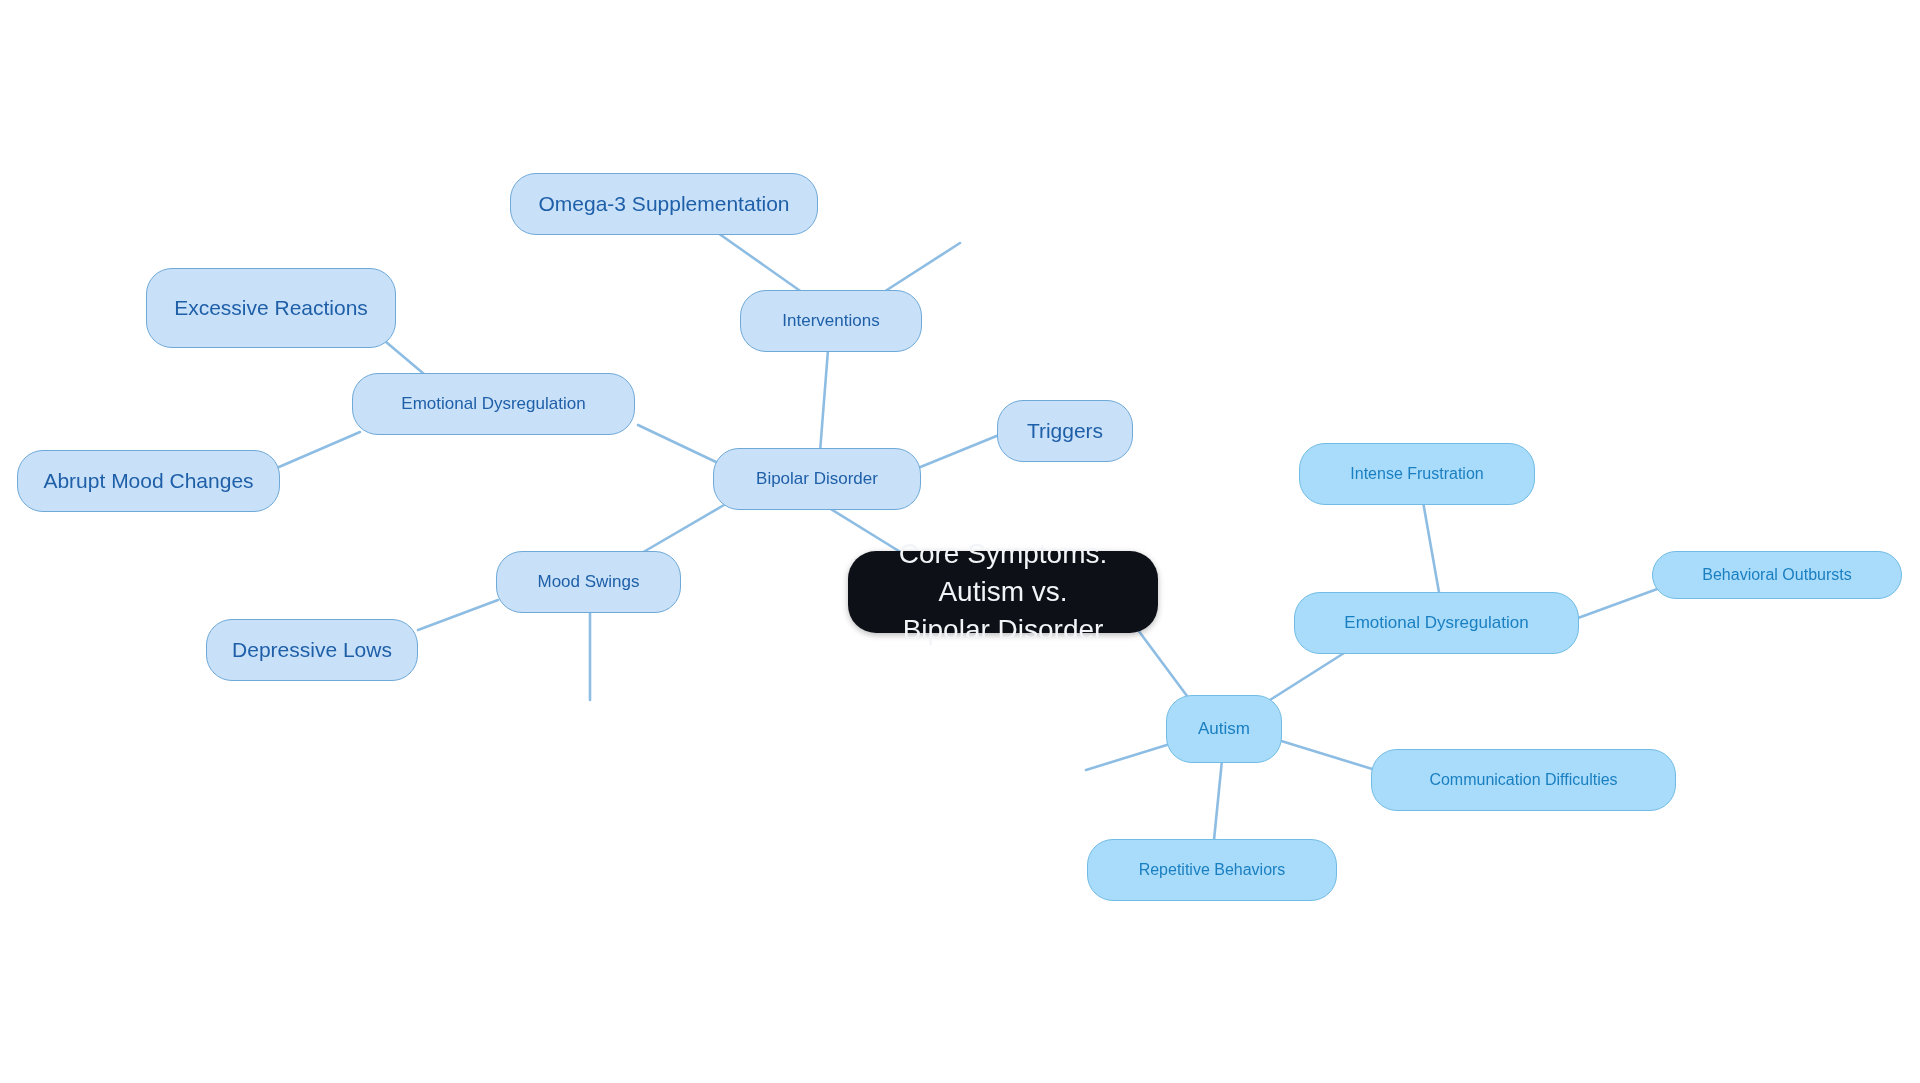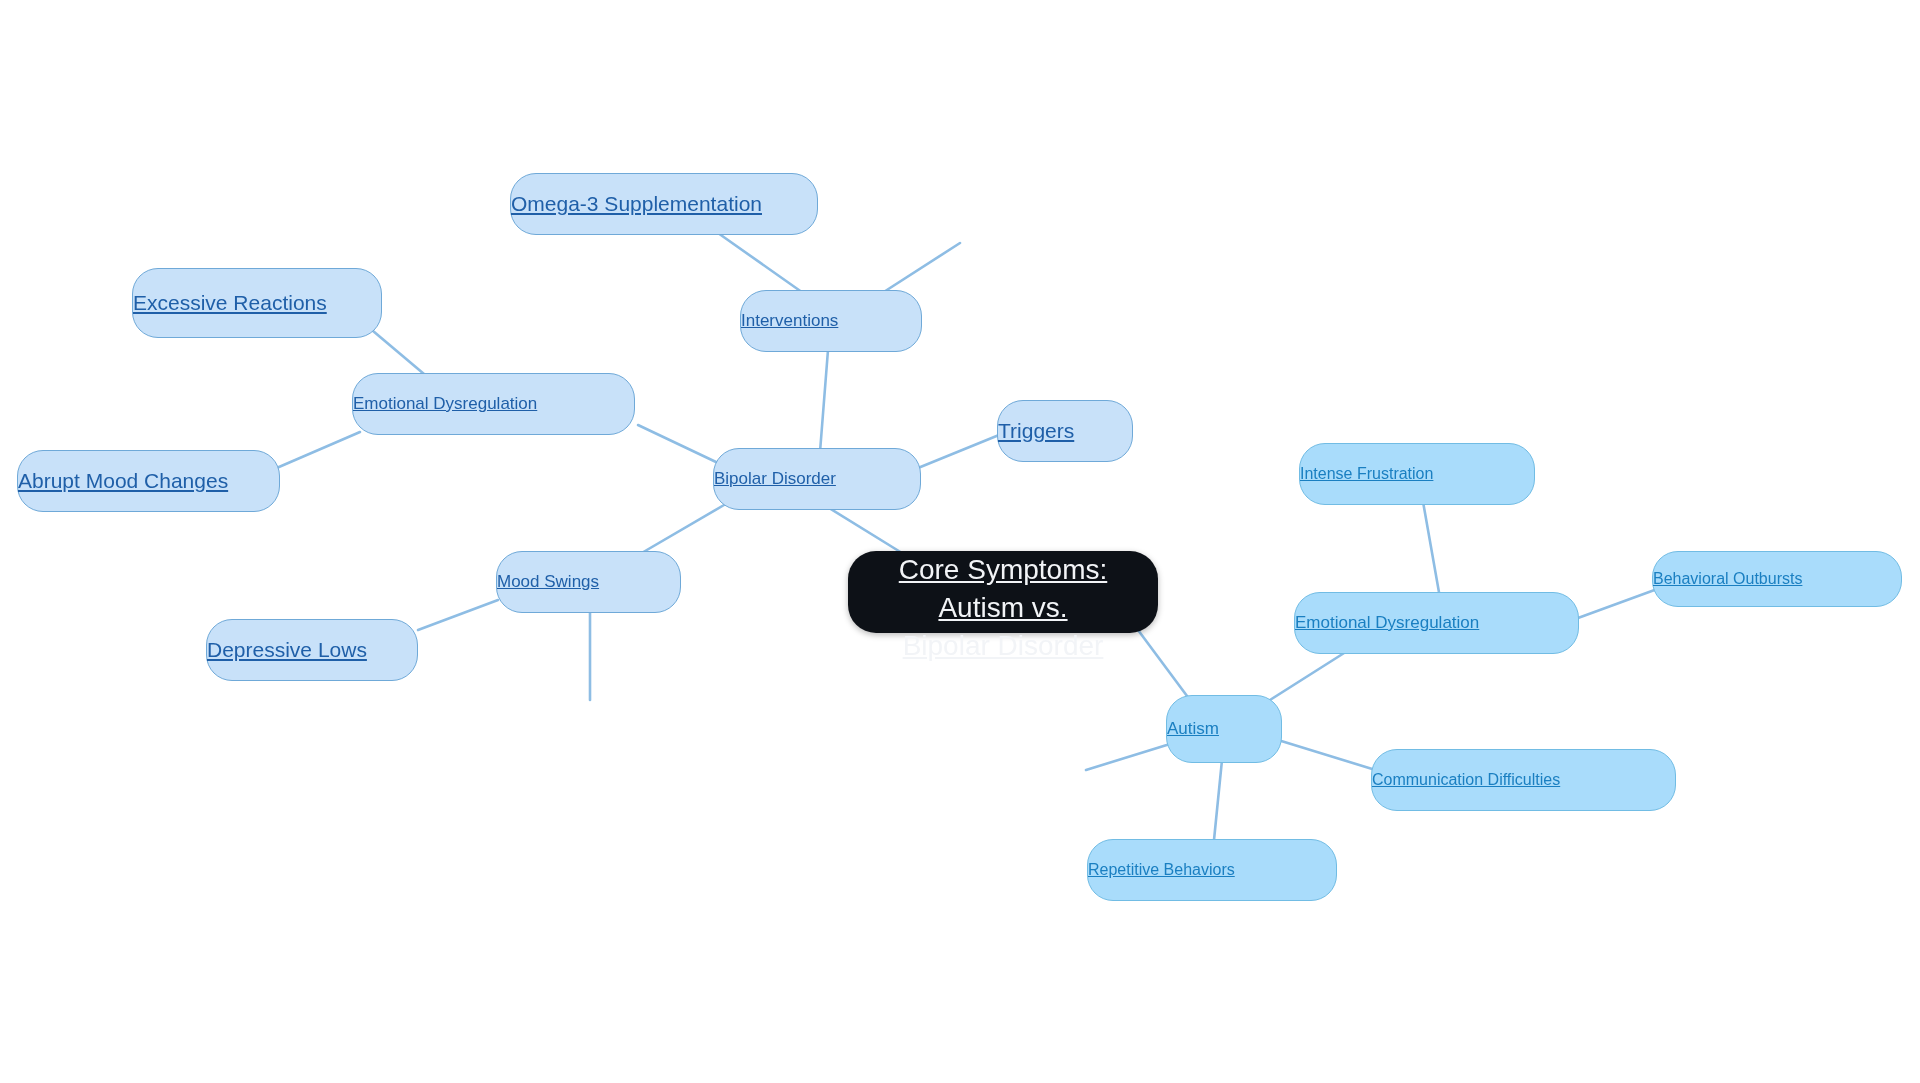--- a/index.html
+++ b/index.html
@@ -24,27 +24,27 @@
     top: 0;
     width: 1920px;
     height: 1083px;
     pointer-events: none;
   }
   .node {
     position: absolute;
     box-sizing: border-box;
     display: flex;
     align-items: center;
+    justify-content: center;
     text-align: center;
     border-radius: 26px;
     border: 1.6px solid #7fb4dd;
     line-height: 1.18;
     white-space: nowrap;
     user-select: none;
-    text-decoration: underline;
   }
   .node.branch-left {
     background: #c8e1f9;
     border-color: #6fa9d8;
     color: #1f5fa8;
     font-size: 21px;
   }
   .node.branch-right {
     background: #a9dcfb;
     border-color: #71bce4;
@@ -131,21 +131,21 @@
 
 
   <div class="node branch-left" style="left:997px; top:400px; width:136px; height:62px;">
     <span>Triggers</span>
   </div>
 
   <div class="node branch-left hub" style="left:352px; top:373px; width:283px; height:62px;">
     <span>Emotional Dysregulation</span>
   </div>
 
-  <div class="node branch-left" style="left:132px; top:268px; width:250px; height:70px;">
+  <div class="node branch-left" style="left:146px; top:268px; width:250px; height:80px;">
     <span>Excessive Reactions</span>
   </div>
 
   <div class="node branch-left" style="left:17px; top:450px; width:263px; height:62px;">
     <span>Abrupt Mood Changes</span>
   </div>
 
   <div class="node branch-left hub" style="left:496px; top:551px; width:185px; height:62px;">
     <span>Mood Swings</span>
   </div>
@@ -160,21 +160,21 @@
   </div>
 
   <div class="node branch-right hub" style="left:1294px; top:592px; width:285px; height:62px;">
     <span>Emotional Dysregulation</span>
   </div>
 
   <div class="node branch-right" style="left:1299px; top:443px; width:236px; height:62px;">
     <span>Intense Frustration</span>
   </div>
 
-  <div class="node branch-right" style="left:1652px; top:551px; width:250px; height:56px;">
+  <div class="node branch-right" style="left:1652px; top:551px; width:250px; height:48px;">
     <span>Behavioral Outbursts</span>
   </div>
 
 
   <div class="node branch-right" style="left:1371px; top:749px; width:305px; height:62px;">
     <span>Communication Difficulties</span>
   </div>
 
   <div class="node branch-right" style="left:1087px; top:839px; width:250px; height:62px;">
     <span>Repetitive Behaviors</span>

